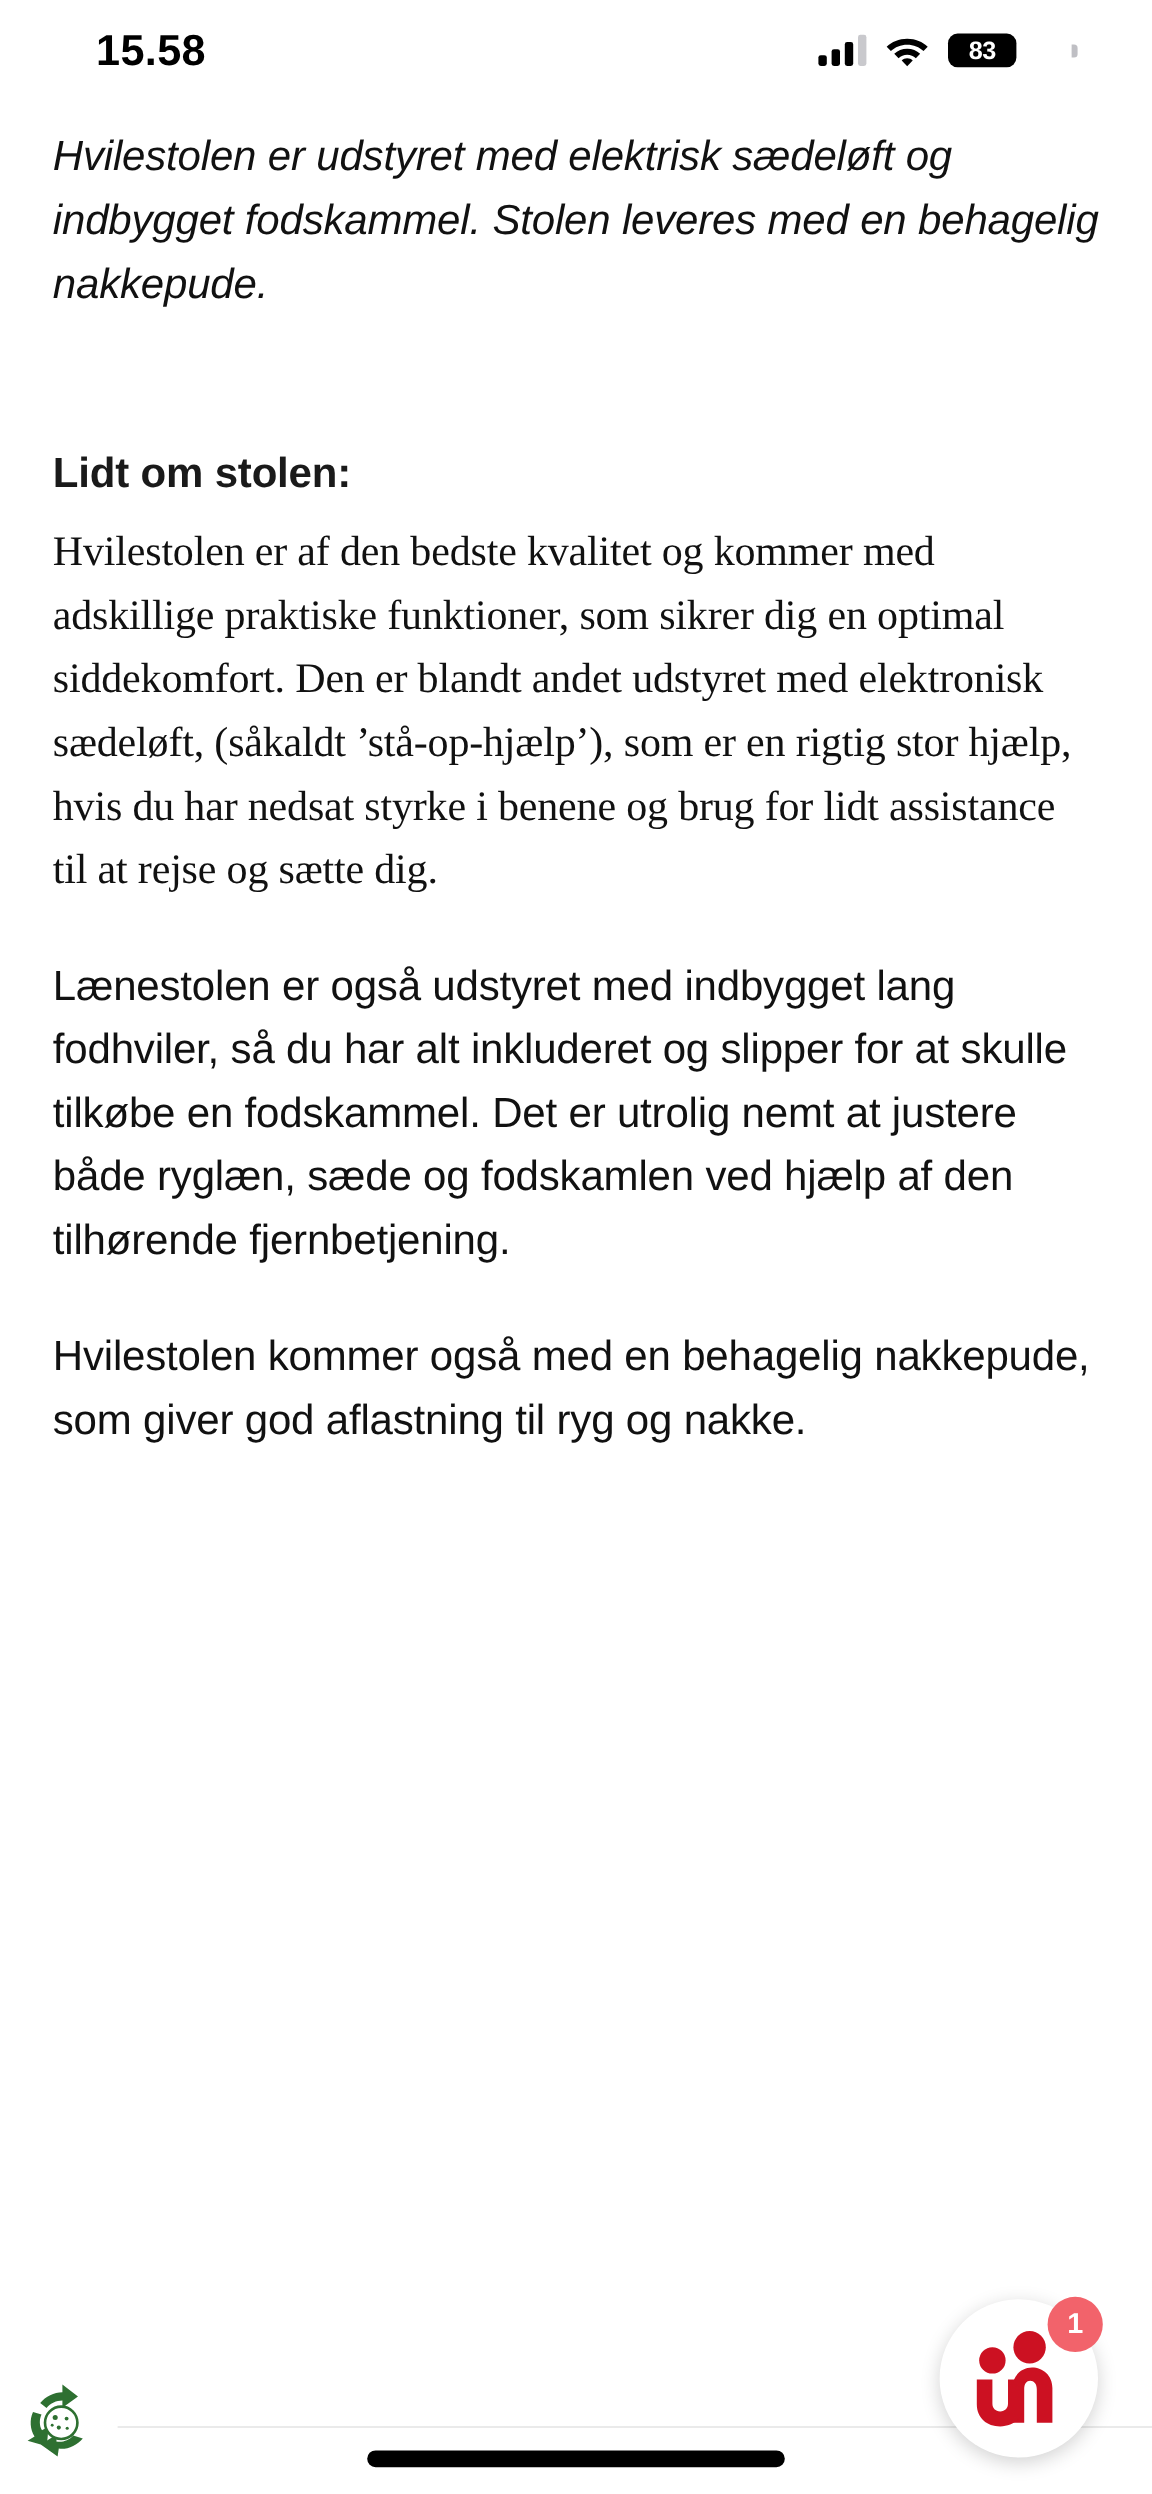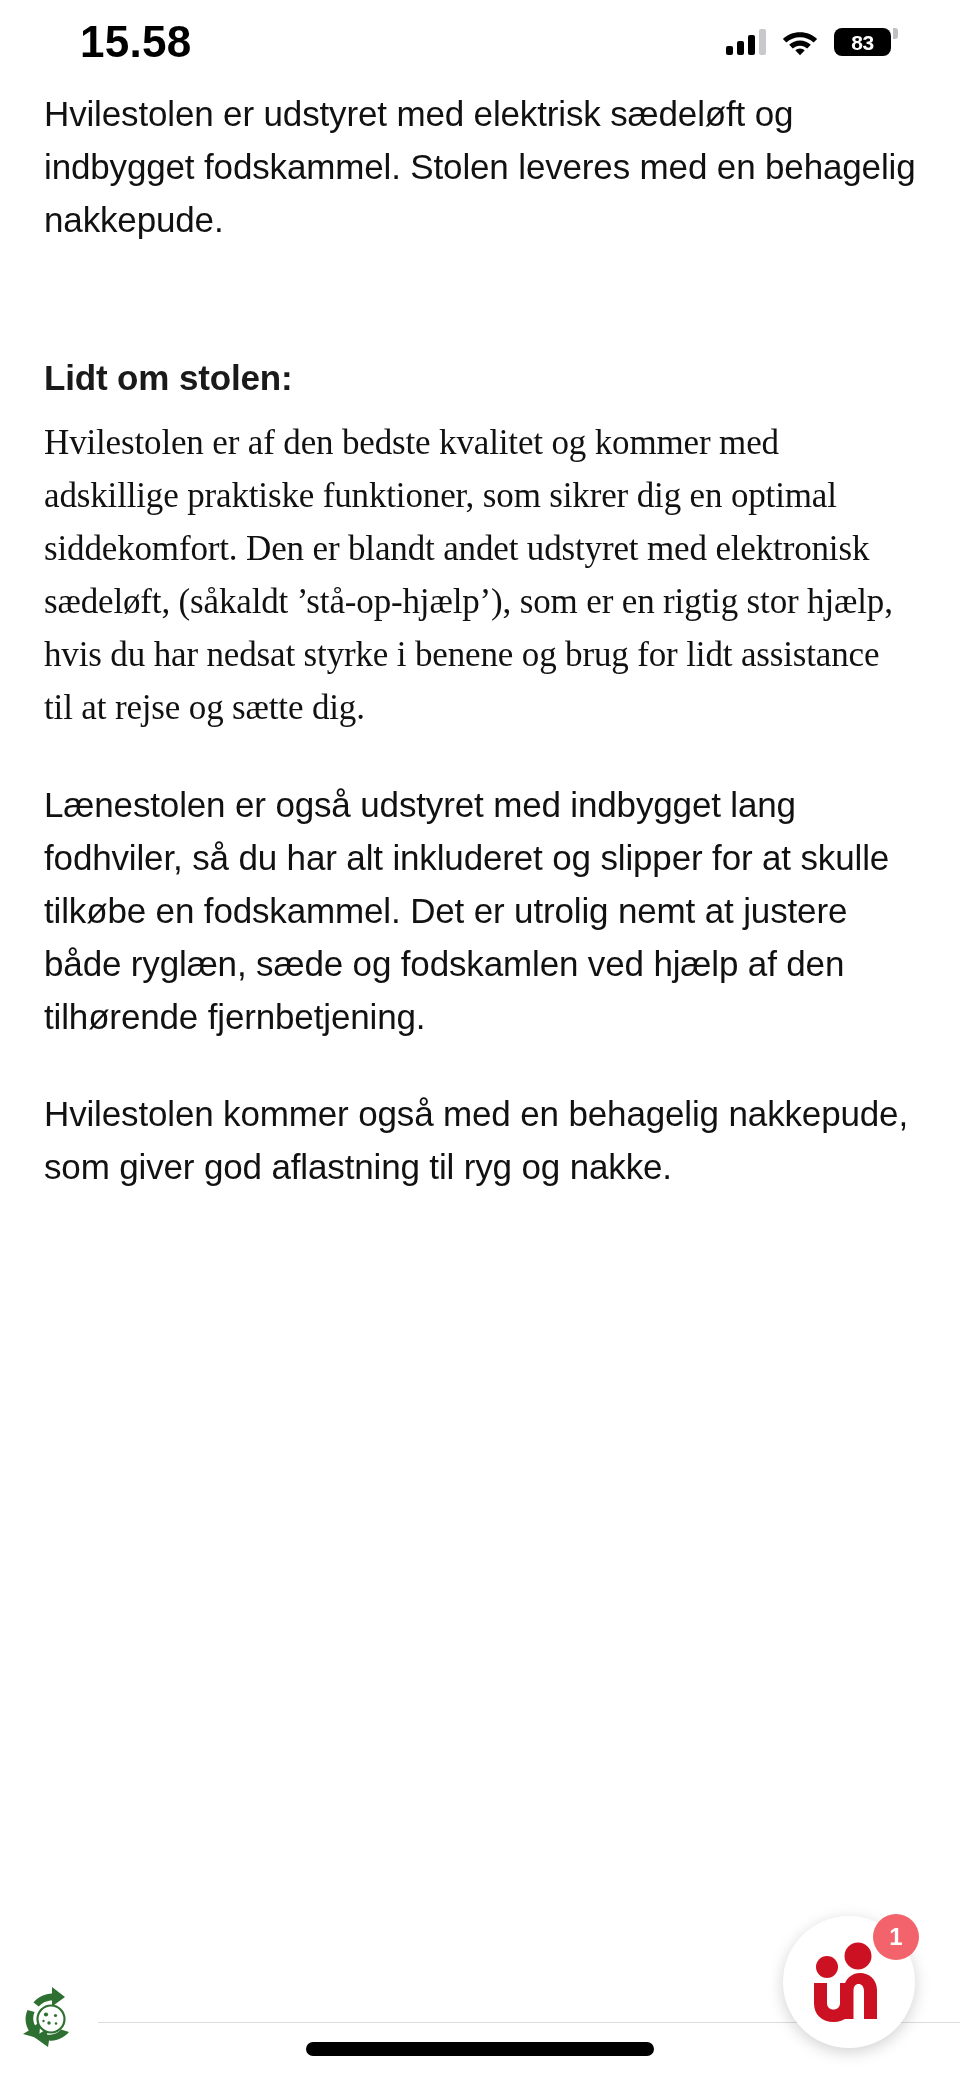--- a/index.html
+++ b/index.html
@@ -26,21 +26,21 @@
     top: 0; left: 0;
     width: 960px;
     height: 78px;
     display: flex;
     align-items: center;
     justify-content: space-between;
     padding: 0 62px 0 80px;
   }
 
   #status-time {
-    font-size: 44px;
+    font-size: 36px;
     font-weight: 600;
     color: #000000;
     letter-spacing: 0.3px;
     margin-top: 6px;
   }
 
   #status-icons {
     display: flex;
     align-items: center;
     gap: 16px;
@@ -63,20 +63,22 @@
   .cell-bars i:nth-child(1) { height: 9px; }
   .cell-bars i:nth-child(2) { height: 14px; }
   .cell-bars i:nth-child(3) { height: 20px; }
   .cell-bars i:nth-child(4) { height: 26px; background: #c9c9cd; }
 
   .wifi-icon { display: block; }
 
   .battery {
     position: relative;
     display: flex;
+    align-items: center;
+    gap: 44px;
   }
   .battery-body {
     width: 57px;
     height: 28px;
     border-radius: 8px;
     background: #000000;
     display: flex;
     align-items: center;
     justify-content: center;
   }
@@ -115,21 +117,21 @@
   .heading {
     font-size: 35px;
     line-height: 53px;
     font-weight: 700;
     color: #1a1a1a;
     letter-spacing: -0.15px;
   }
 
   .bold-lead { font-weight: 700; }
 
-  .sp-intro   { margin-top: 9px; }
+  .sp-intro   { margin-top: 26px; font-style: italic; }
   .sp-big     { margin-top: 105px; }
   .sp-after-h { margin-top: 12px; font-family: Liberation Serif, serif; }
   .sp-mid     { margin-top: 44px; }
   .sp-farstrup{ margin-top: 104px; }
 
   
   #cookie-widget {
     position: absolute;
     left: 12px;
     top: 1980px;

